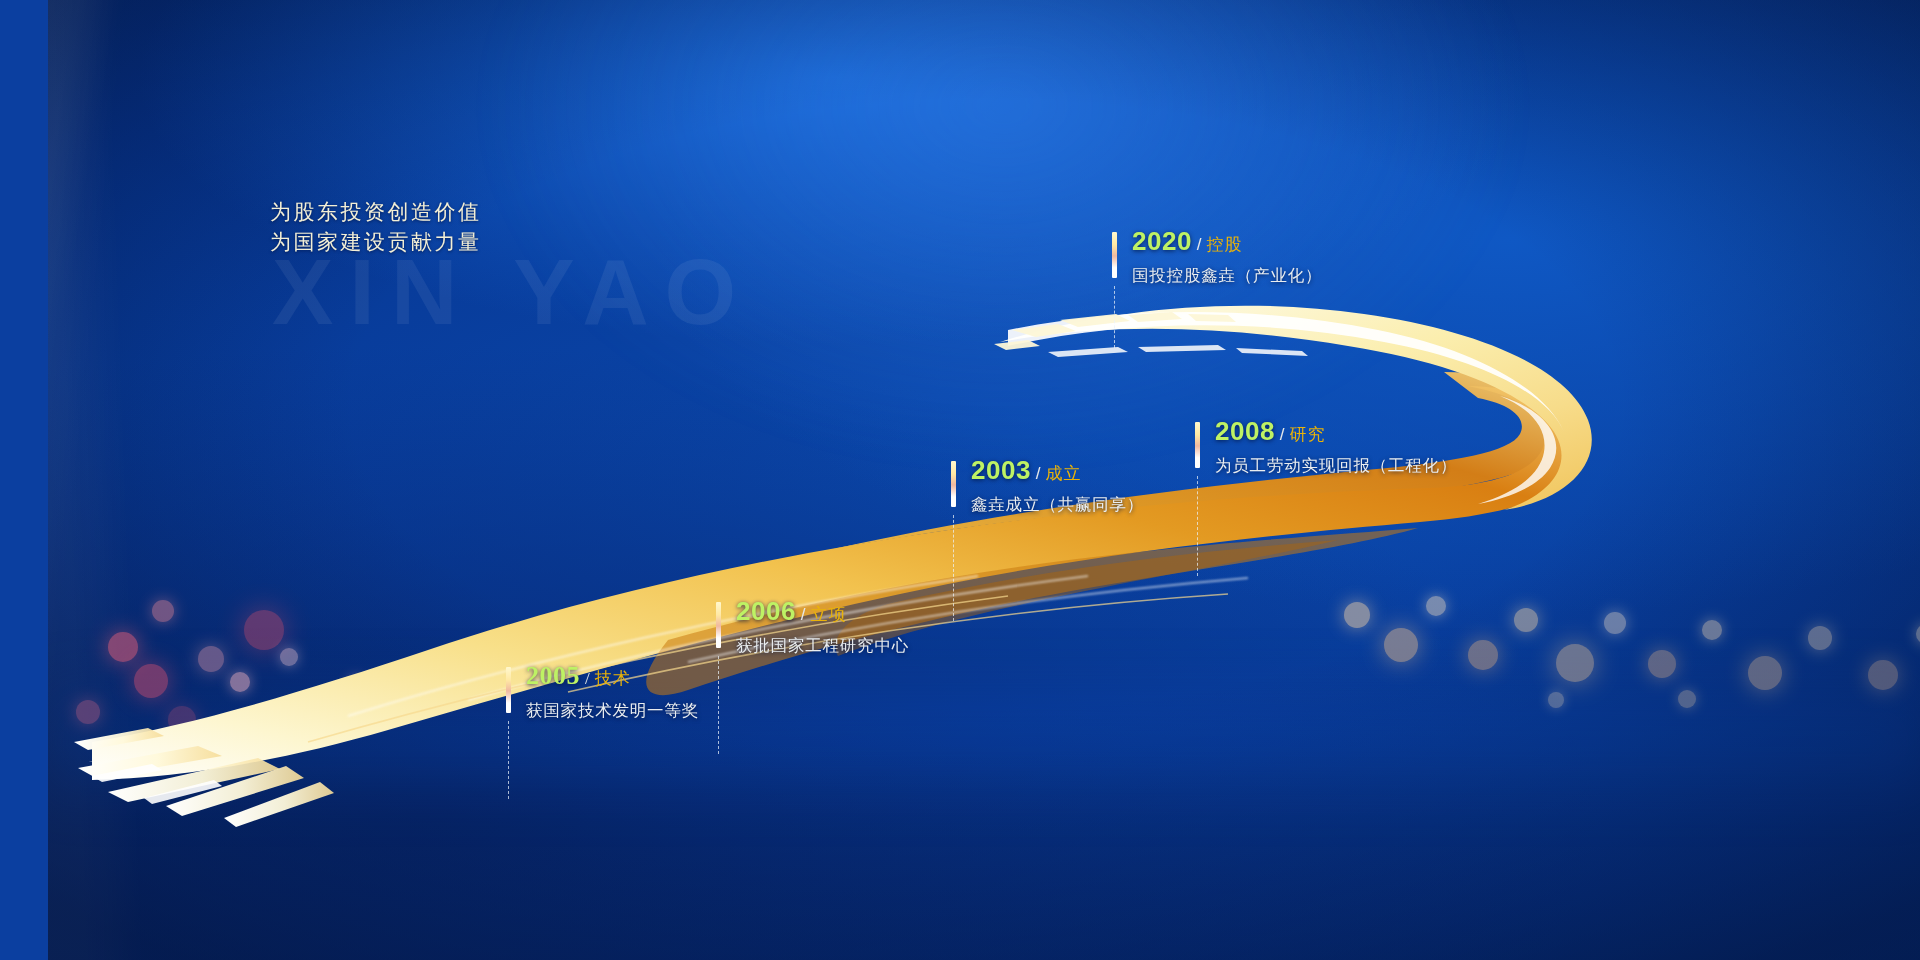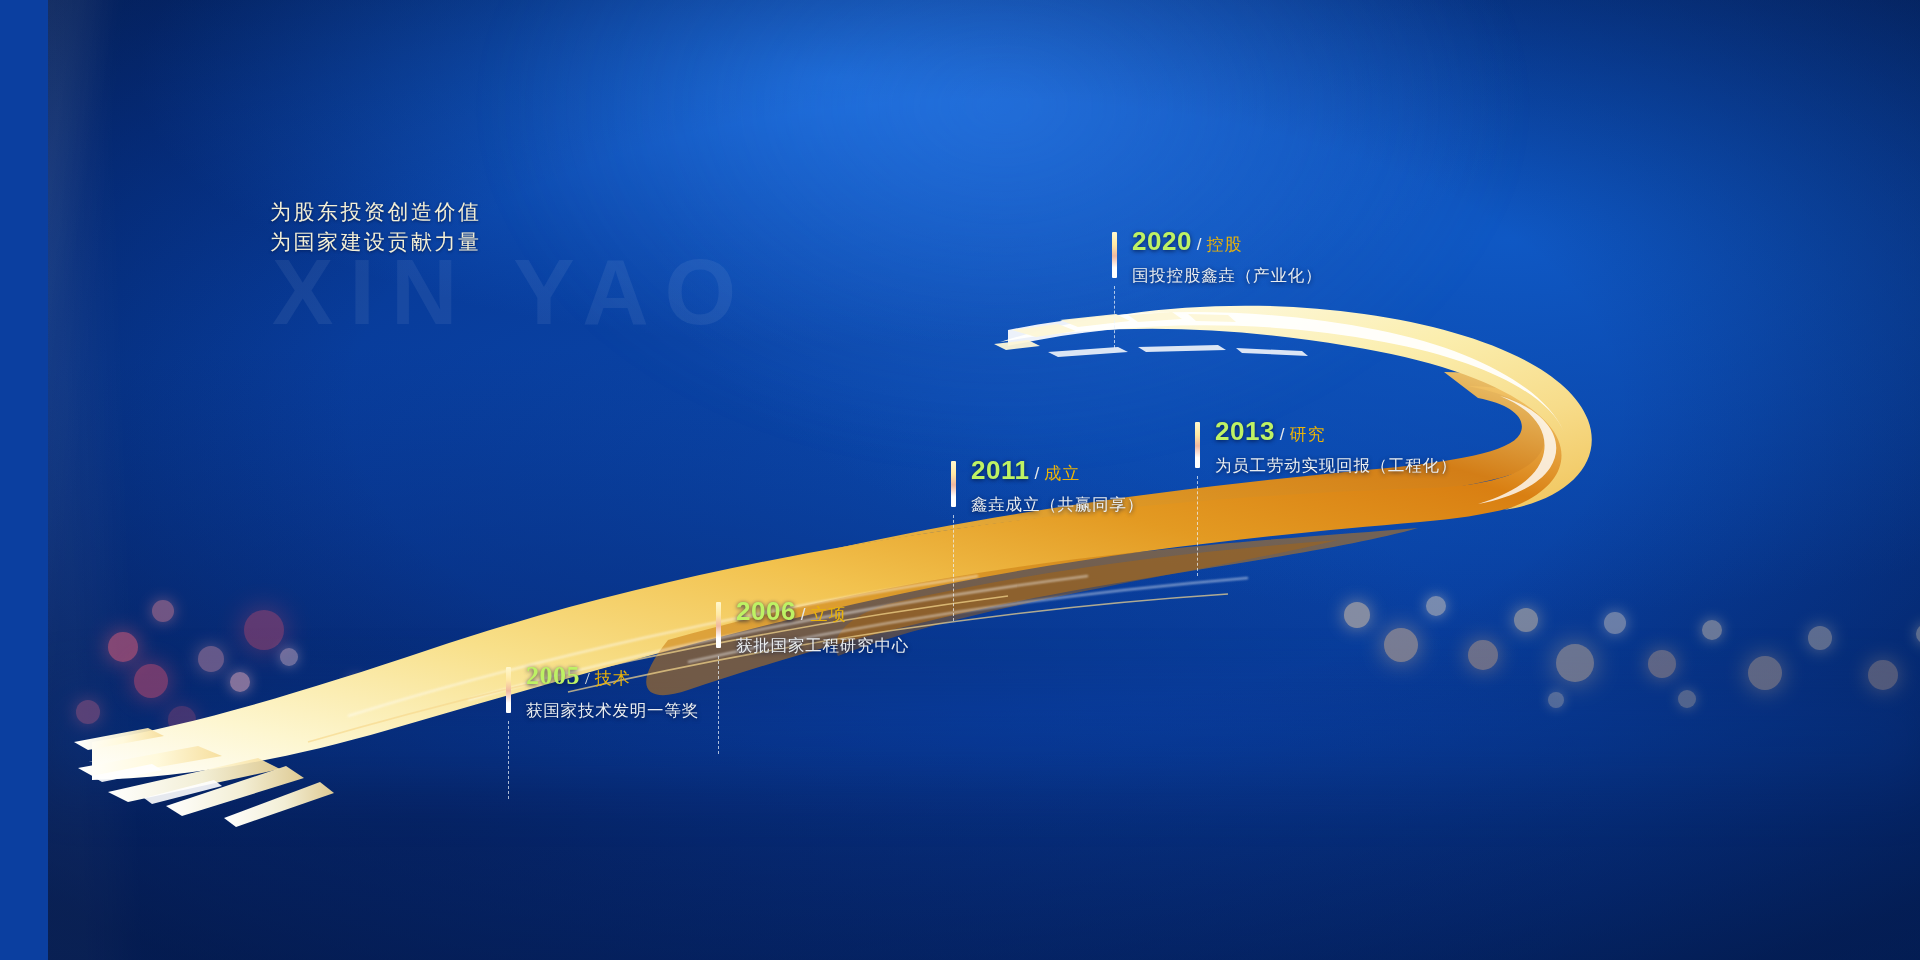--- a/index.html
+++ b/index.html
@@ -283,30 +283,30 @@
         <div class="txt">
           <div class="line1"><span class="year">2006</span><span class="slash">/</span><span class="tag">立项</span></div>
           <div class="desc">获批国家工程研究中心</div>
         </div>
         <div class="stem" style="top: 58px; height: 98px;"></div>
       </div>
       <div class="dot" style="position: absolute; left: 670px; top: 602px;"></div>
       <div class="marker" style="left: 903px; top: 457px;">
         <div class="bar"></div>
         <div class="txt">
-          <div class="line1"><span class="year">2011</span><span class="slash">/</span><span class="tag">成立</span></div>
+          <div class="line1"><span class="year">2003</span><span class="slash">/</span><span class="tag">成立</span></div>
           <div class="desc">鑫垚成立（共赢同享）</div>
         </div>
         <div class="stem" style="top: 58px; height: 106px;"></div>
       </div>
       <div class="dot" style="position: absolute; left: 905px; top: 572px;"></div>
       <div class="marker" style="left: 1147px; top: 418px;">
         <div class="bar"></div>
         <div class="txt">
-          <div class="line1"><span class="year">2013</span><span class="slash">/</span><span class="tag">研究</span></div>
+          <div class="line1"><span class="year">2008</span><span class="slash">/</span><span class="tag">研究</span></div>
           <div class="desc">为员工劳动实现回报（工程化）</div>
         </div>
         <div class="stem" style="top: 58px; height: 100px;"></div>
       </div>
       <div class="dot" style="position: absolute; left: 1149px; top: 522px;"></div>
       <div class="marker" style="left: 1064px; top: 228px;">
         <div class="bar"></div>
         <div class="txt">
           <div class="line1"><span class="year">2020</span><span class="slash">/</span><span class="tag">控股</span></div>
           <div class="desc">国投控股鑫垚（产业化）</div>

